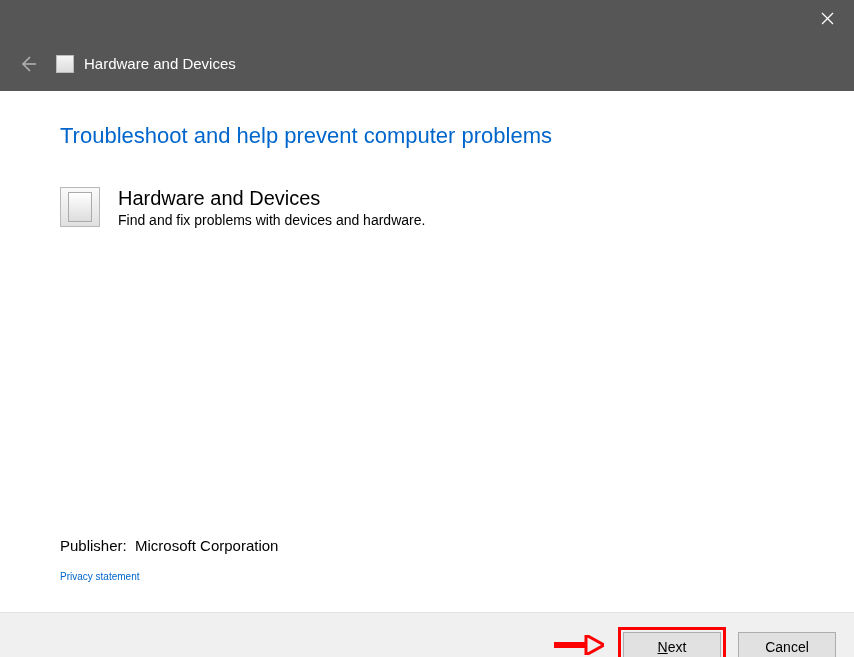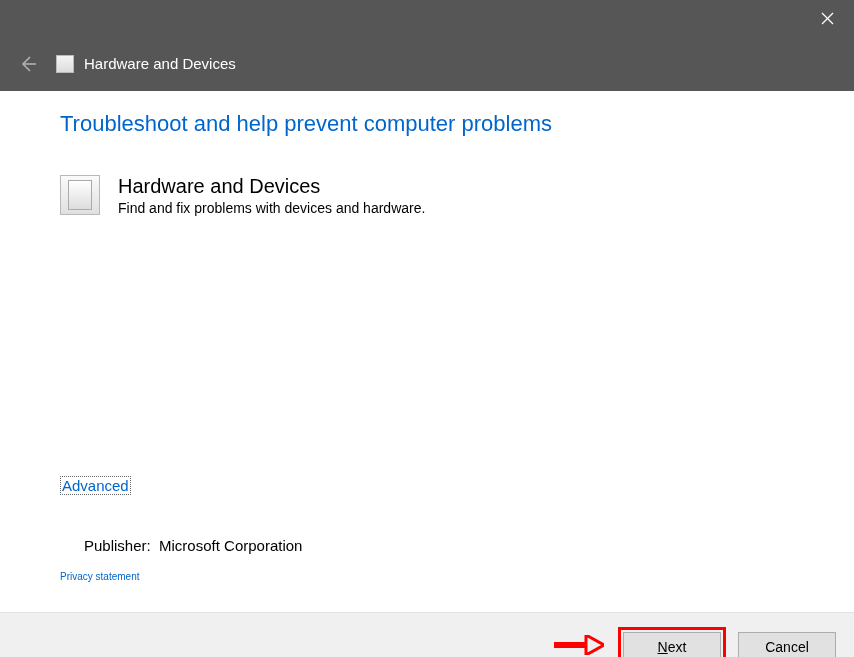--- a/index.html
+++ b/index.html
@@ -51,21 +51,21 @@
       background: linear-gradient(#f5f5f5, #dcdcdc);
       border: 1px solid #bbb;
       margin-right: 10px;
     }
     .header-title {
       color: #ffffff;
       font-size: 15px;
       font-weight: 400;
     }
     .content {
-      padding: 20px 60px 0 60px;
+      padding: 32px 60px 0 60px;
       height: 521px;
       position: relative;
     }
     .main-heading {
       color: #0066cc;
       font-size: 22px;
       font-weight: 400;
       margin-bottom: 38px;
     }
     .troubleshooter-row {
@@ -108,21 +108,20 @@
       display: inline-block;
       border: 1px dotted #666;
       padding: 0 1px;
       margin-bottom: 42px;
       cursor: pointer;
     }
     .publisher-row {
       font-size: 15px;
       color: #000;
       margin-bottom: 12px;
-      margin-left: 24px;
     }
     .privacy-link {
       color: #0066cc;
       font-size: 10px;
       cursor: pointer;
     }
     .footer {
       height: 68px;
       background: #f0f0f0;
       border-top: 1px solid #e3e3e3;
@@ -183,21 +182,20 @@
 
   <div class="troubleshooter-row">
     <div class="device-icon"></div>
     <div>
       <div class="troubleshooter-title">Hardware and Devices</div>
       <div class="troubleshooter-desc">Find and fix problems with devices and hardware.</div>
     </div>
   </div>
 
   <div class="bottom-links">
-    <div><a class="advanced-link">Advanced</a></div>
     <div class="publisher-row">
       <span>Publisher:</span>&nbsp;&nbsp;<span>Microsoft Corporation</span>
     </div>
     <a class="privacy-link">Privacy statement</a>
   </div>
 </div>
 
 <div class="footer">
   <div class="arrow-annotation">
     <svg width="50" height="20" viewBox="0 0 50 20">

